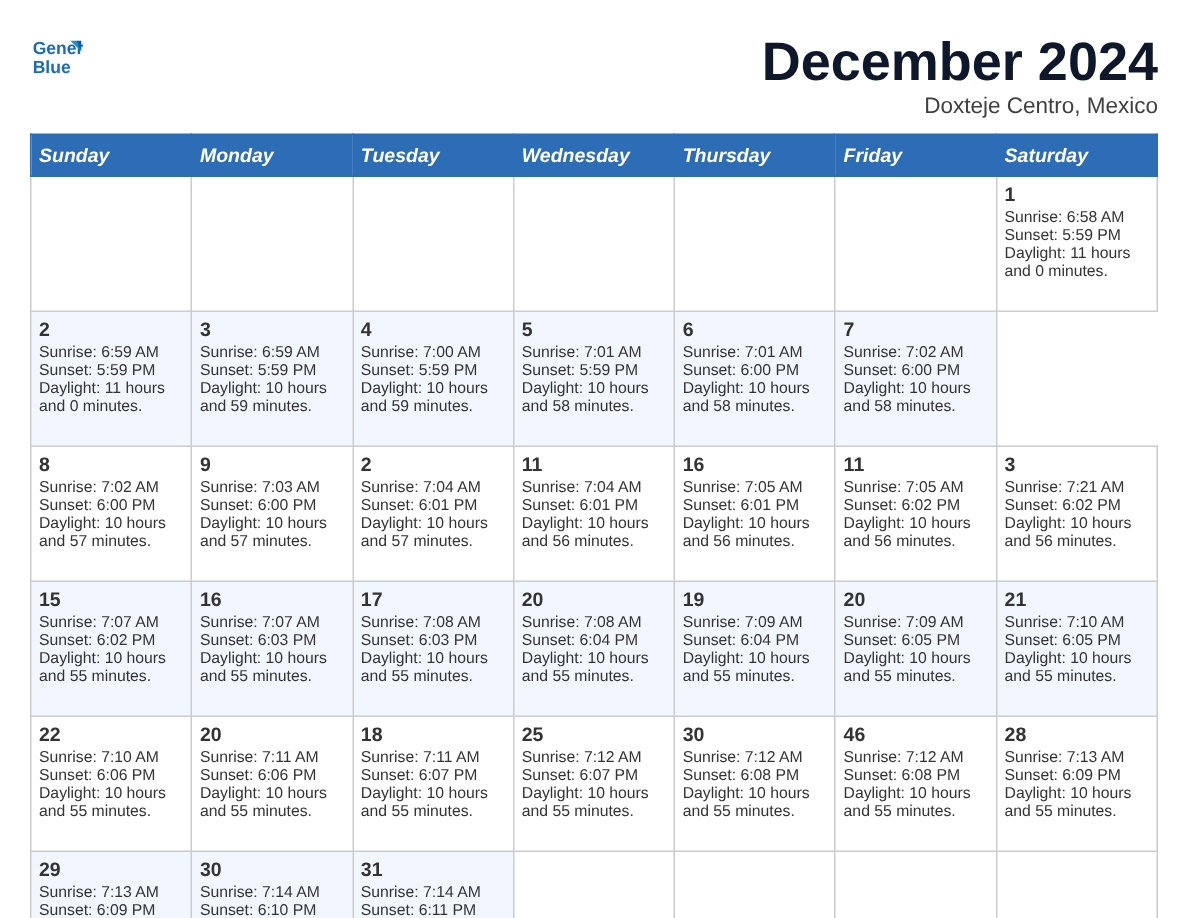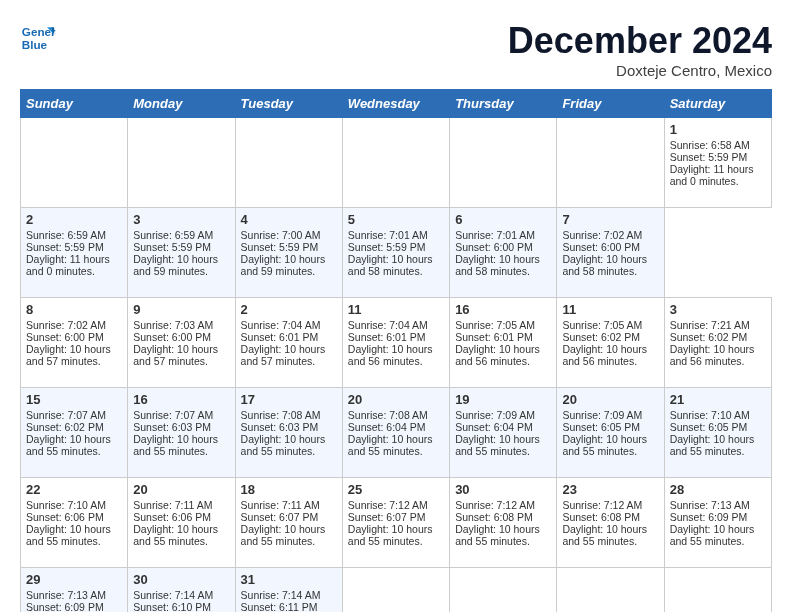--- a/index.html
+++ b/index.html
@@ -212,21 +212,21 @@
         <span>Sunset: 6:07 PM</span><br>
         <span>Daylight: 10 hours and 55 minutes.</span></td>
         <td><span class="day-num">25</span>
         <span>Sunrise: 7:12 AM</span><br>
         <span>Sunset: 6:07 PM</span><br>
         <span>Daylight: 10 hours and 55 minutes.</span></td>
         <td><span class="day-num">30</span>
         <span>Sunrise: 7:12 AM</span><br>
         <span>Sunset: 6:08 PM</span><br>
         <span>Daylight: 10 hours and 55 minutes.</span></td>
-        <td><span class="day-num">23</span>
+        <td><span class="day-num">46</span>
         <span>Sunrise: 7:12 AM</span><br>
         <span>Sunset: 6:08 PM</span><br>
         <span>Daylight: 10 hours and 55 minutes.</span></td>
         <td><span class="day-num">28</span>
         <span>Sunrise: 7:13 AM</span><br>
         <span>Sunset: 6:09 PM</span><br>
         <span>Daylight: 10 hours and 55 minutes.</span></td>
       </tr>
       <tr>
         <td><span class="day-num">29</span>

